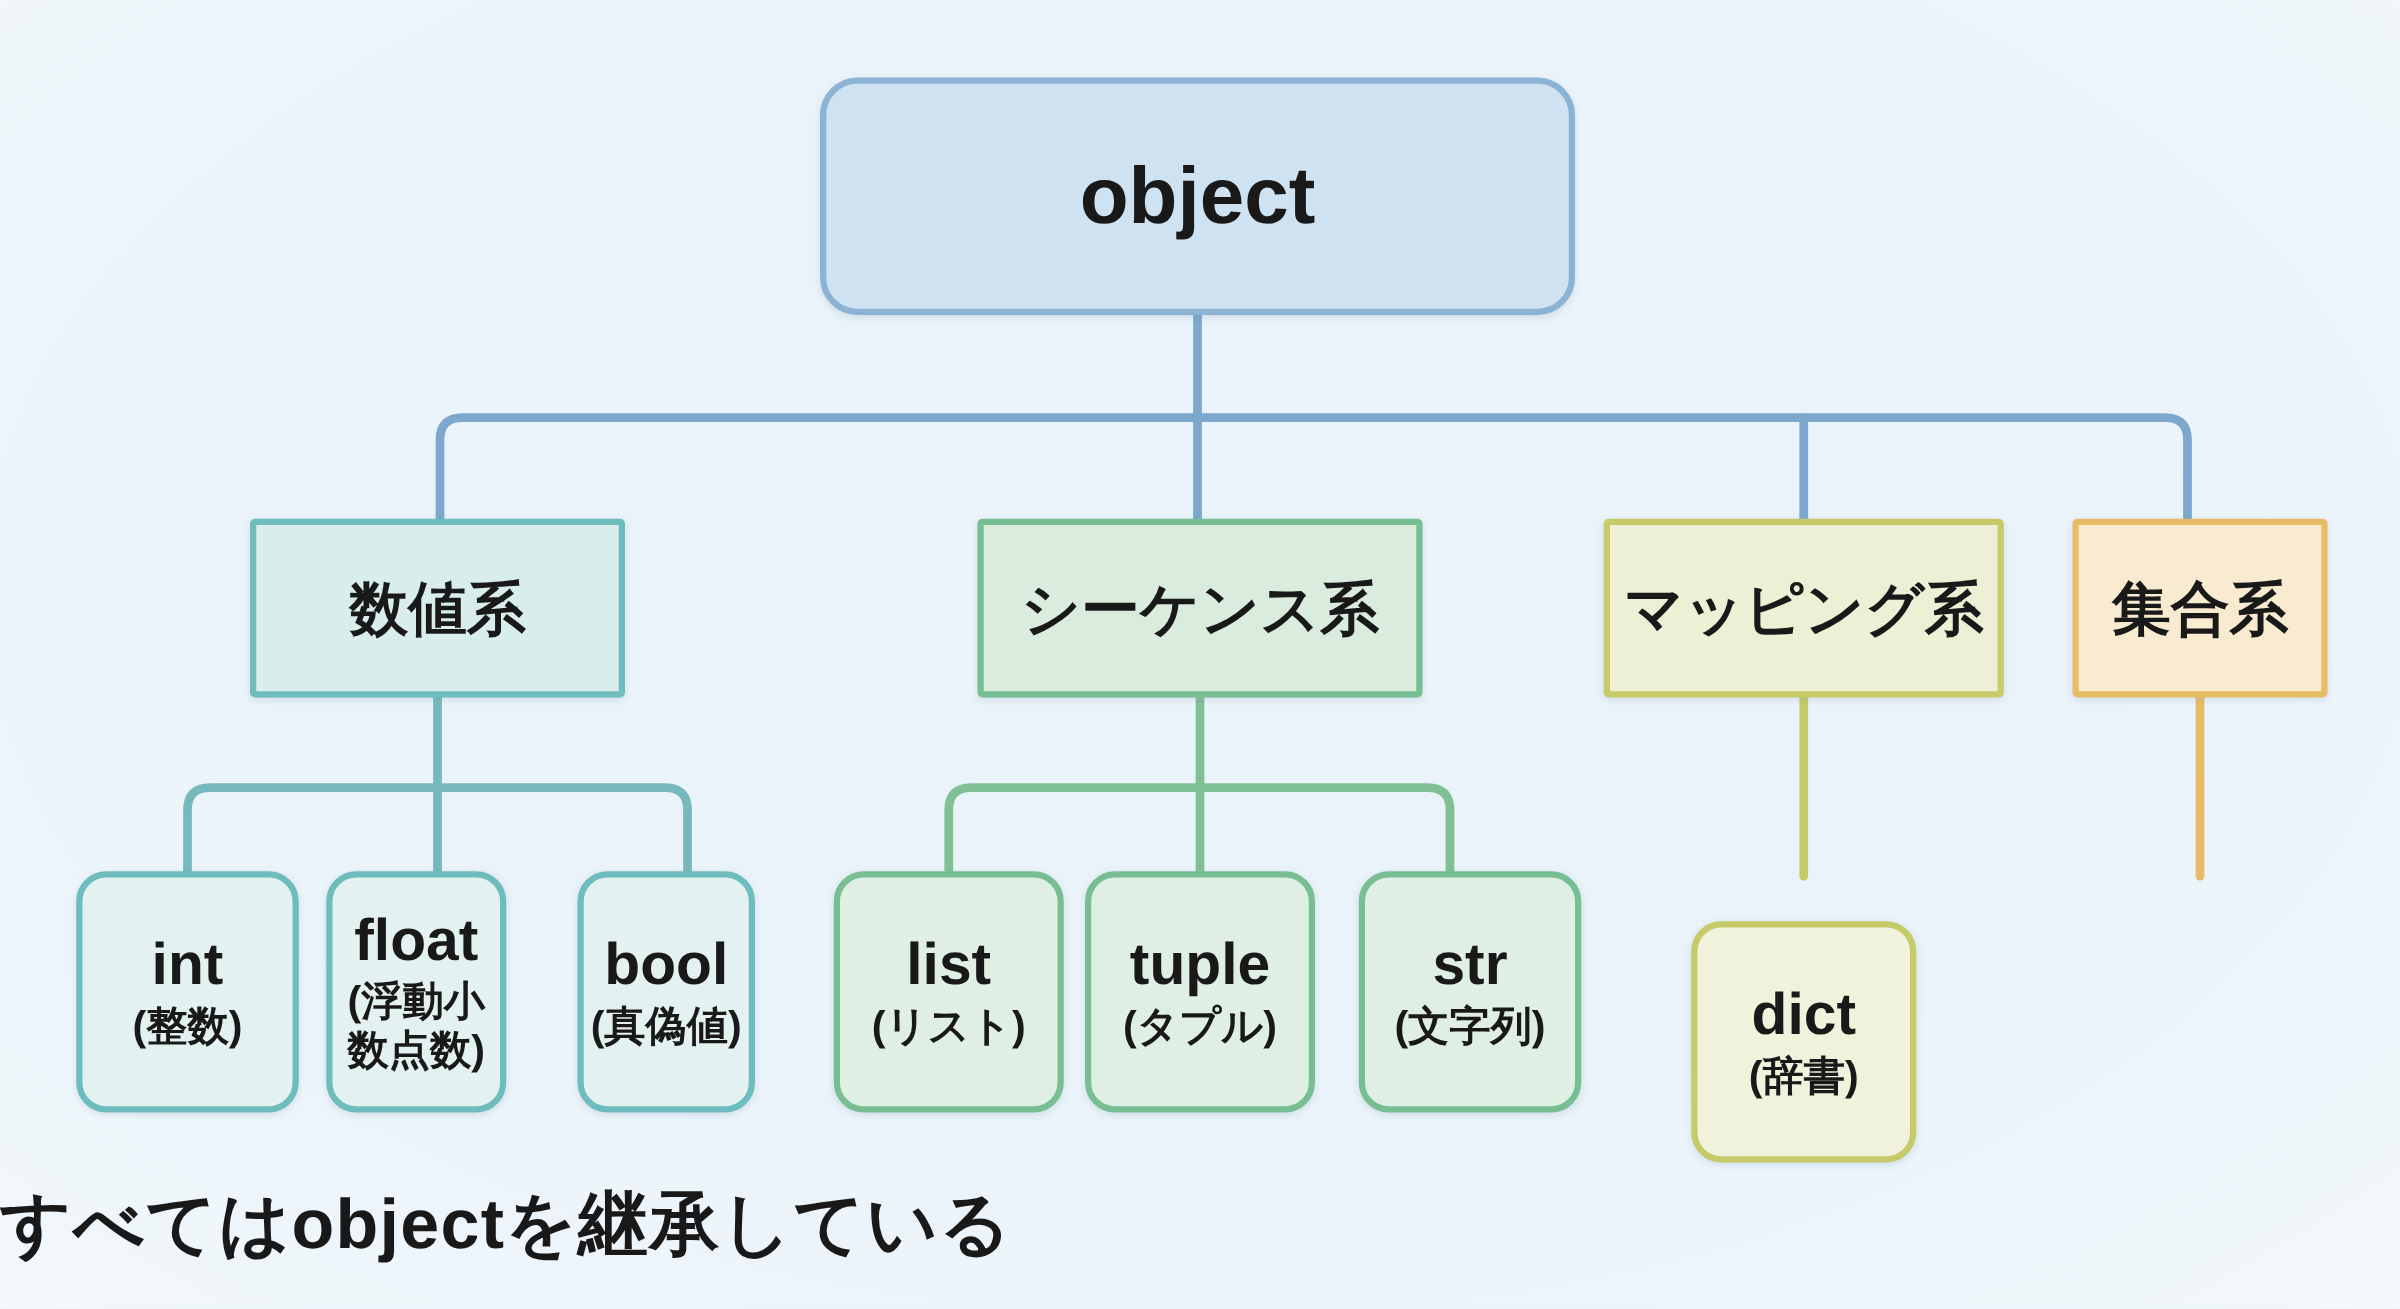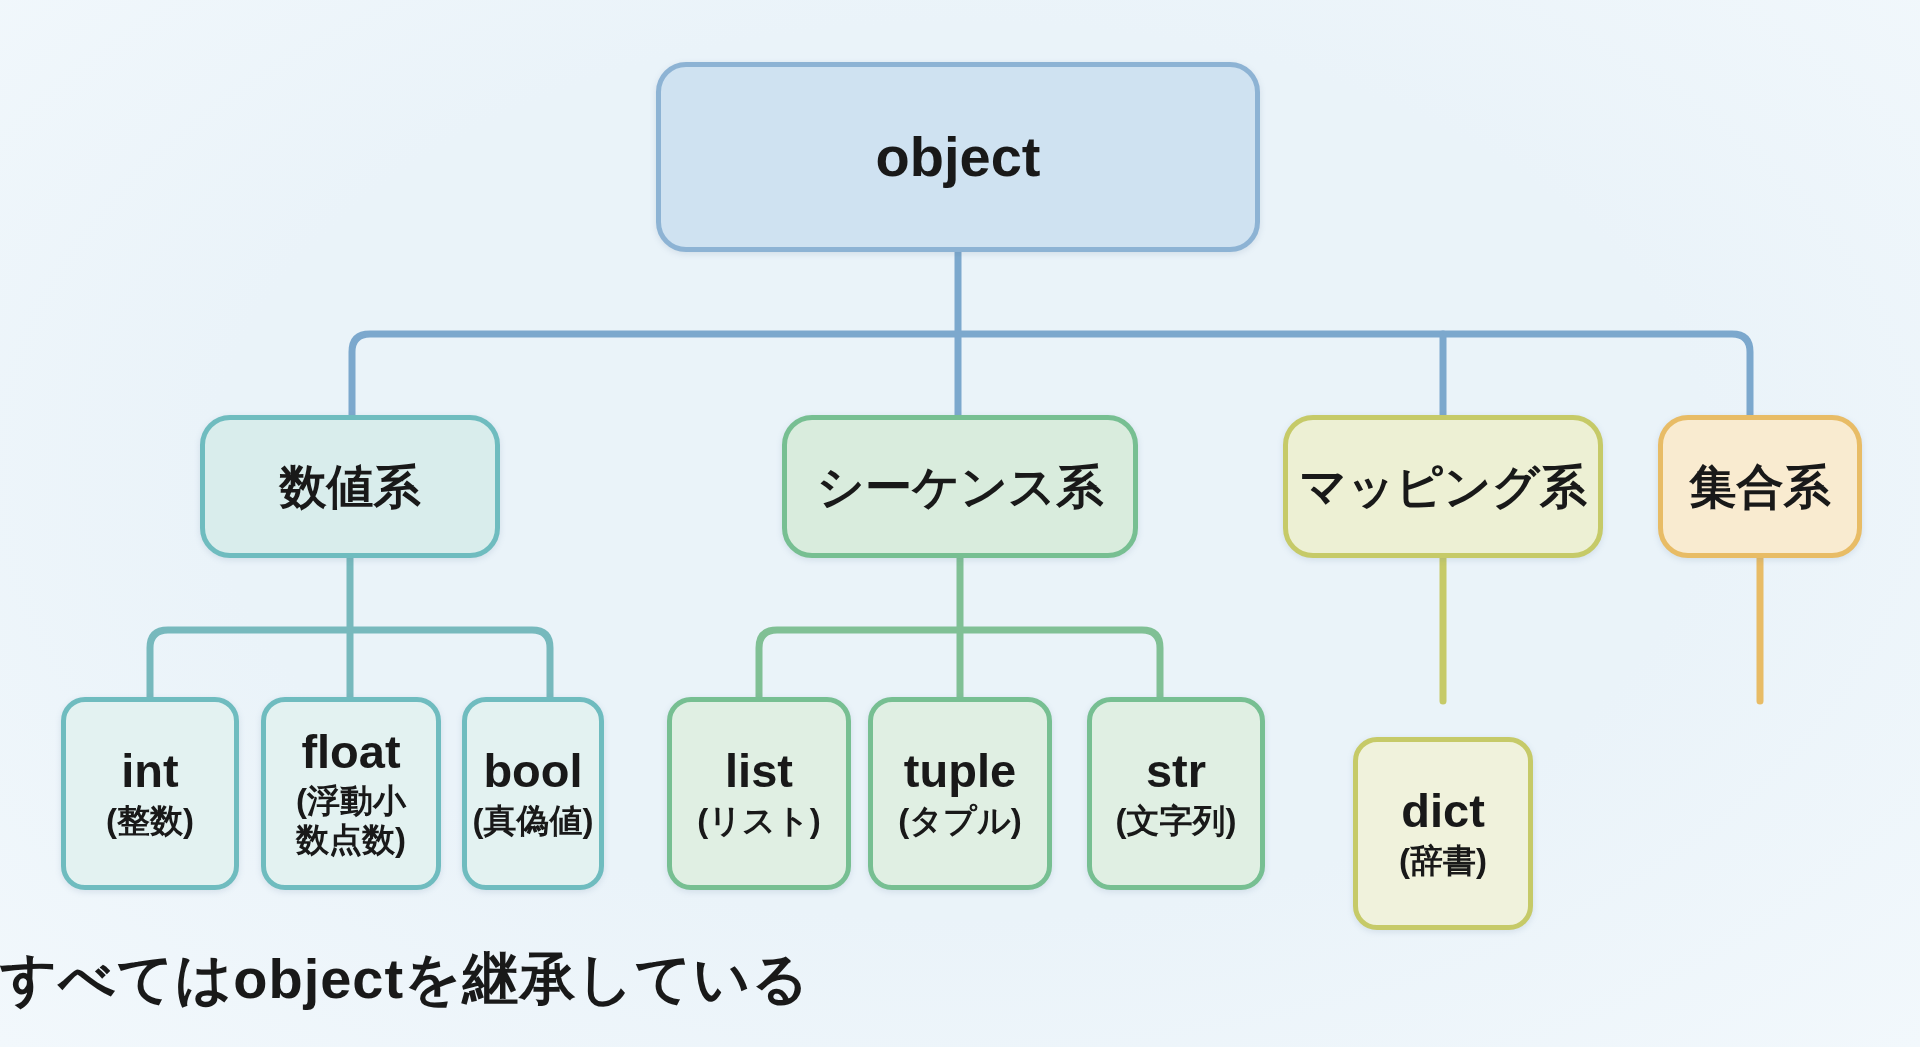--- a/index.html
+++ b/index.html
@@ -43,40 +43,40 @@
     font-weight:800;
     box-shadow:0 2px 6px rgba(100,130,160,0.18);
   }
   .node .name{line-height:1.05;}
   .node .sub{font-weight:700;white-space:pre-line;line-height:1.18;margin-top:6px;}
 
   
   .n-root{
     left:656px;top:62px;width:604px;height:190px;
     background:var(--blue-fill);border:5px solid var(--blue-border);border-radius:30px;
-    font-size:56px;
+    font-size:64px;
   }
 
   
-  .cat{top:415px;height:143px;border-radius:30px;font-size:47px;}
+  .cat{top:415px;height:143px;border-radius:4px;font-size:47px;}
   .n-numeric {left:200px; width:300px;background:var(--teal-fill); border:5px solid var(--teal-border);}
   .n-sequence{left:782px; width:356px;background:var(--green-fill); border:5px solid var(--green-border);}
   .n-mapping {left:1283px;width:320px;background:var(--olive-fill); border:5px solid var(--olive-border);justify-content:center;}
   .n-setcat  {left:1658px;width:204px;background:var(--orange-fill);border:5px solid var(--orange-border);}
 
   
   .leaf{top:697px;height:193px;border-radius:24px;}
   .leaf .name{font-size:47px;}
   .leaf .sub{font-size:33px;}
   .leaf-teal  {background:var(--teal-leaf-fill);  border:5px solid var(--teal-border);}
   .leaf-green {background:var(--green-leaf-fill); border:5px solid var(--green-border);}
   .leaf-olive {background:var(--olive-leaf-fill); border:5px solid var(--olive-border);margin-top:40px;}
   .leaf-orange{background:var(--orange-leaf-fill);border:5px solid var(--orange-border);}
   .n-int  {left:61px;  width:178px;}
-  .n-float{left:261px; width:180px;}
+  .n-float{left:261px; width:144px;}
   .n-bool {left:462px; width:142px;}
   .n-list {left:667px; width:184px;}
   .n-tuple{left:868px; width:184px;}
   .n-str  {left:1071px;width:178px;margin-left:16px;}
   .n-dict {left:1353px;width:180px;}
   .n-set  {left:1670px;width:180px;}
 
   .caption{
     position:absolute;left:0;top:942px;width:1920px;
     text-align:left;

